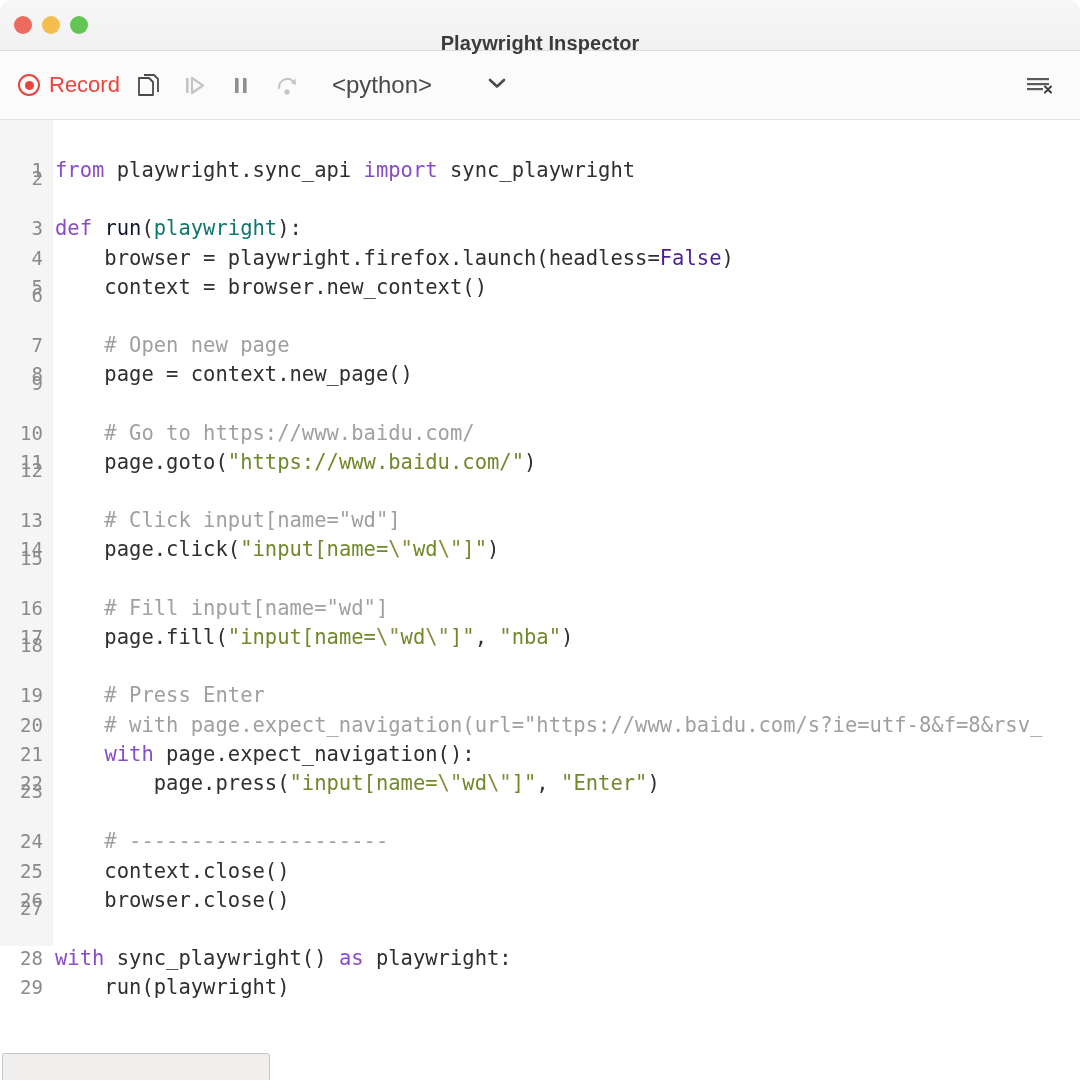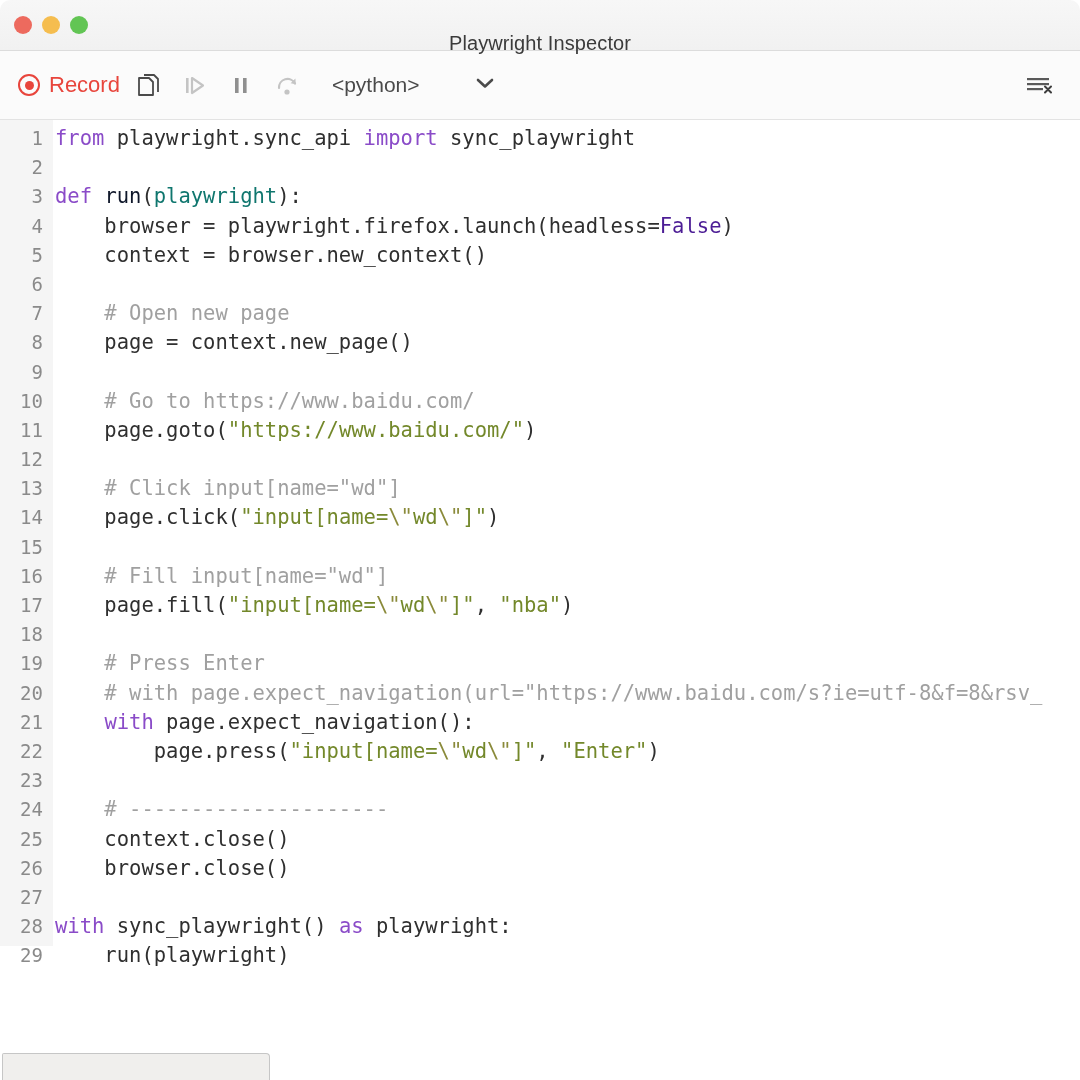--- a/index.html
+++ b/index.html
@@ -43,21 +43,21 @@
     display: block;
   }
   .light.close  { background: #ed6a5e; }
   .light.min    { background: #f5bd4f; }
   .light.max    { background: #62c554; }
 
   .window-title {
     width: 100%;
     text-align: center;
     font-size: 20px;
-    font-weight: normal;
+    font-weight: bold;
     color: #3b3b3b;
     letter-spacing: 0.1px;
     user-select: none;
     margin-top: 36px;
   }
 
   
   .toolbar {
     height: 68px;
     min-height: 68px;
@@ -104,21 +104,21 @@
 
   .lang-select {
     margin-left: 22px;
     display: flex;
     align-items: center;
     gap: 54px;
     cursor: pointer;
     user-select: none;
   }
   .lang-label {
-    font-size: 21px;
+    font-size: 24px;
     color: #4a4a4a;
     font-family: "Liberation Sans", sans-serif;
   }
   .spacer { flex: 1 1 auto; }
 
   
   .code-pane {
     position: relative;
     flex: 1 1 auto;
     background: #ffffff;
@@ -159,20 +159,21 @@
     color: #8a8a8a;
     font-family: "DejaVu Sans Mono", monospace;
     font-size: 19px;
     user-select: none;
   }
   .ltext {
     padding-left: 2px;
     color: #2f2f2f;
     flex: 1 1 auto;
     overflow: hidden;
+    margin-top: 32px;
   }
 
   
   .t-kw      { color: #8a4bc8; }
   .t-fn      { color: #0f172a; }
   .t-param   { color: #0f766e; }
   .t-const   { color: #4c1d95; text-align: right; }
   .t-str     { color: #73882a; }
   .t-esc     { color: #8a8a3a; }
   .t-cmt     { color: #a0a0a0; }

